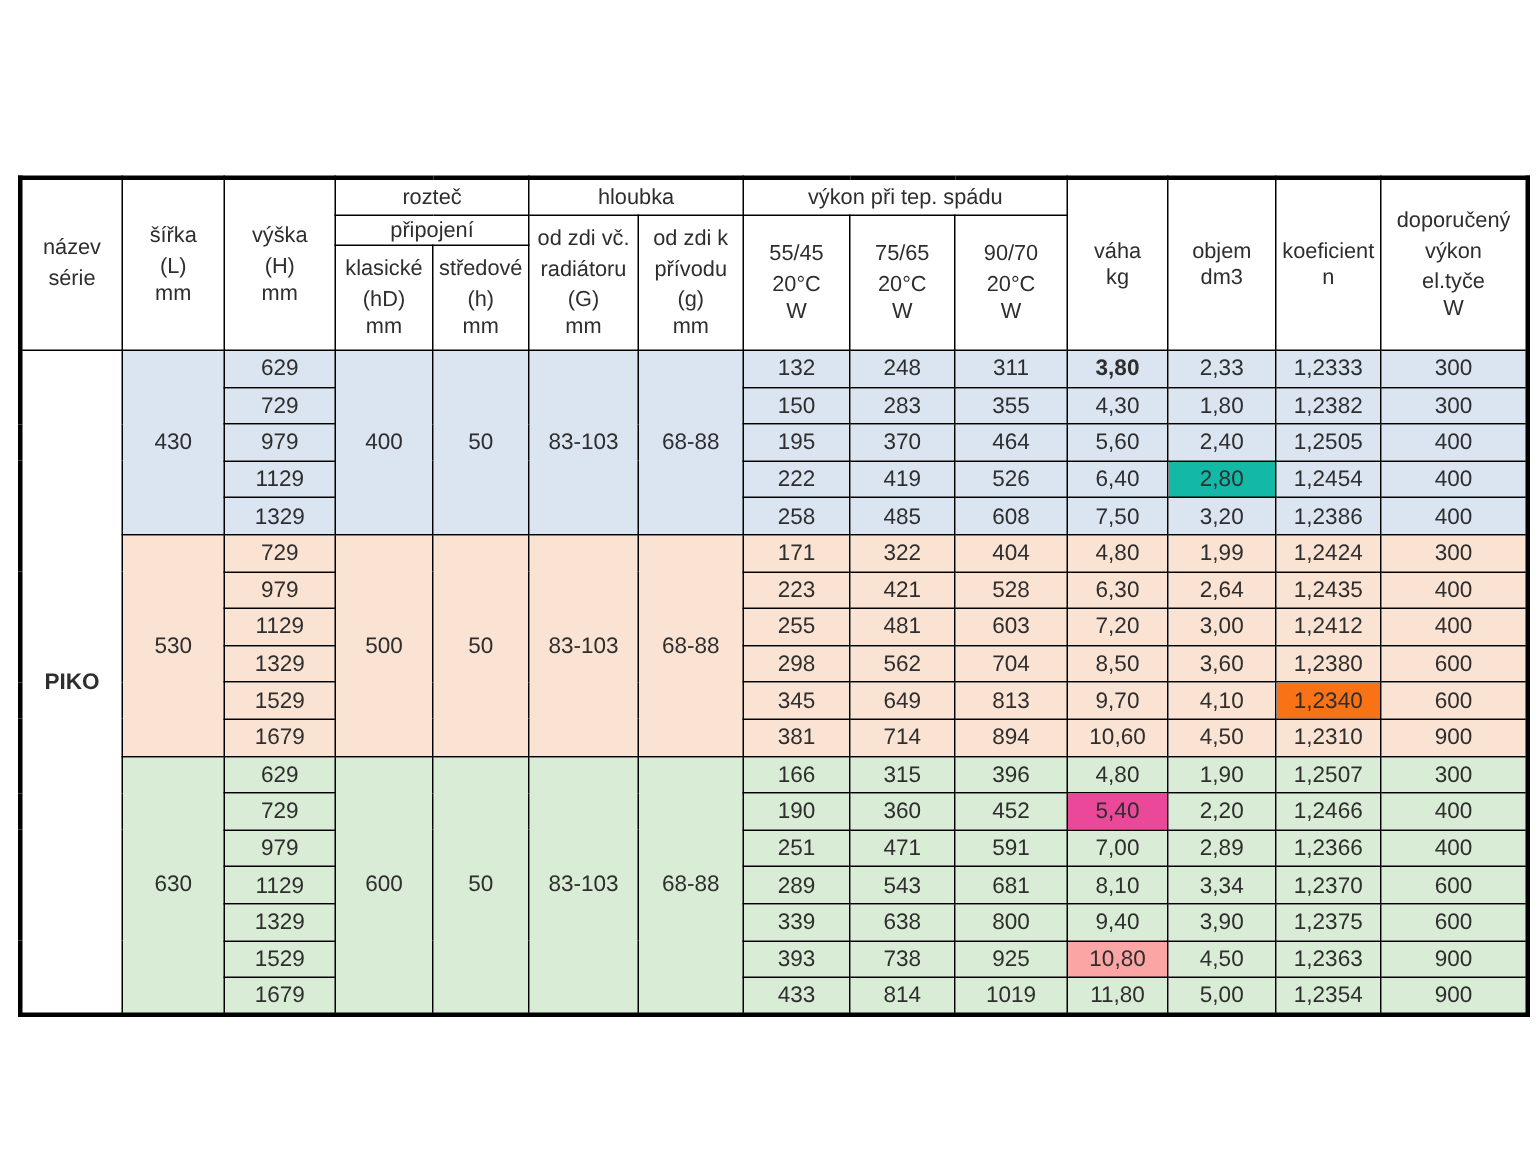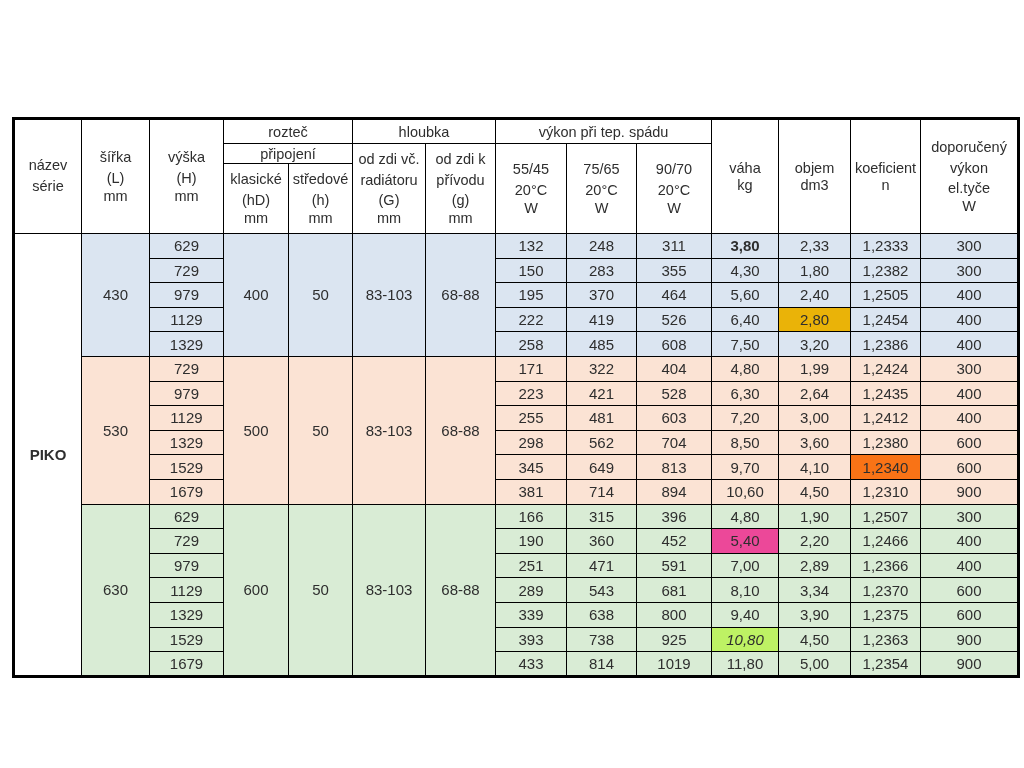--- a/index.html
+++ b/index.html
@@ -256,21 +256,21 @@
           <td class="" style="background: rgb(219, 229, 241);">2,40</td>
           <td class="br3" style="background: rgb(219, 229, 241);">1,2505</td>
           <td class="" style="background: rgb(219, 229, 241);">400</td>
         </tr>
         <tr style="height: 24.6px;">
           <td class="br3" style="background: rgb(219, 229, 241);">1129</td>
           <td class="" style="background: rgb(219, 229, 241);">222</td>
           <td class="" style="background: rgb(219, 229, 241);">419</td>
           <td class="br3" style="background: rgb(219, 229, 241);">526</td>
           <td class="" style="background: rgb(219, 229, 241);">6,40</td>
-          <td class="" style="background: #eab308; margin-top: 23px;">2,80</td>
+          <td class="" style="background: #14b8a6; margin-top: 23px;">2,80</td>
           <td class="br3" style="background: rgb(219, 229, 241);">1,2454</td>
           <td class="" style="background: rgb(219, 229, 241);">400</td>
         </tr>
         <tr style="height: 24.6px;">
           <td class="br3" style="background: rgb(219, 229, 241);">1329</td>
           <td class="" style="background: rgb(219, 229, 241);">258</td>
           <td class="" style="background: rgb(219, 229, 241);">485</td>
           <td class="br3" style="background: rgb(219, 229, 241);">608</td>
           <td class="" style="background: rgb(219, 229, 241);">7,50</td>
           <td class="" style="background: rgb(219, 229, 241);">3,20</td>
@@ -395,21 +395,21 @@
           <td class="" style="background: rgb(217, 236, 213);">9,40</td>
           <td class="" style="background: rgb(217, 236, 213);">3,90</td>
           <td class="br3" style="background: rgb(217, 236, 213);">1,2375</td>
           <td class="" style="background: rgb(217, 236, 213);">600</td>
         </tr>
         <tr style="height: 24.6px;">
           <td class="br3" style="background: rgb(217, 236, 213);">1529</td>
           <td class="" style="background: rgb(217, 236, 213);">393</td>
           <td class="" style="background: rgb(217, 236, 213);">738</td>
           <td class="br3" style="background: rgb(217, 236, 213);">925</td>
-          <td class="" style="background: #bef264; font-style: italic;">10,80</td>
+          <td class="" style="background: #fca5a5;">10,80</td>
           <td class="" style="background: rgb(217, 236, 213);">4,50</td>
           <td class="br3" style="background: rgb(217, 236, 213);">1,2363</td>
           <td class="" style="background: rgb(217, 236, 213);">900</td>
         </tr>
         <tr style="height: 24.6px;">
           <td class="br3" style="background: rgb(217, 236, 213);">1679</td>
           <td class="" style="background: rgb(217, 236, 213);">433</td>
           <td class="" style="background: rgb(217, 236, 213);">814</td>
           <td class="br3" style="background: rgb(217, 236, 213);">1019</td>
           <td class="" style="background: rgb(217, 236, 213);">11,80</td>

